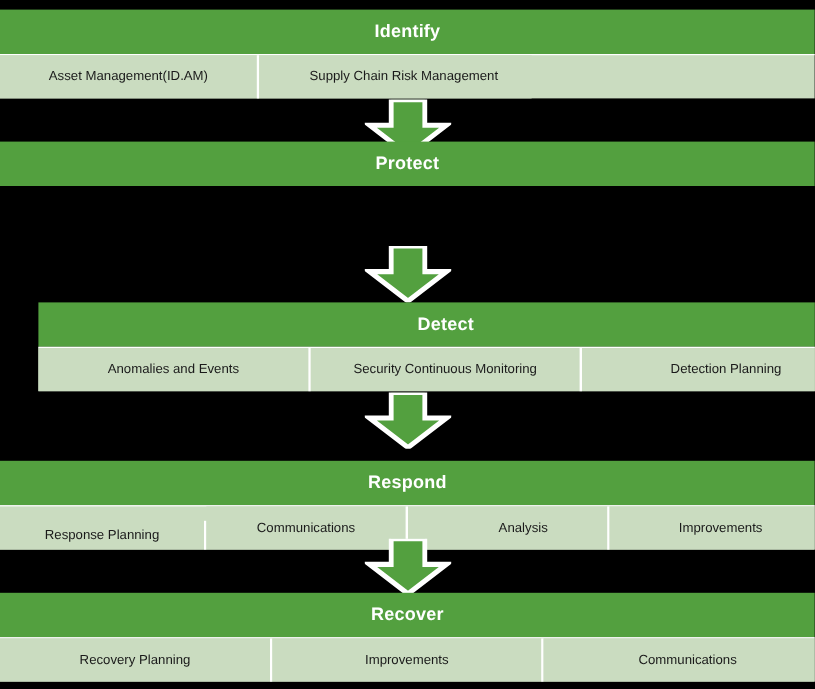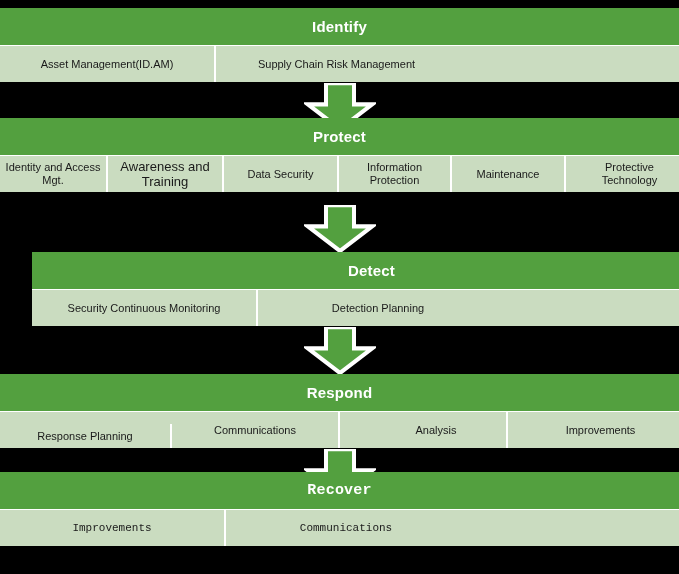--- a/index.html
+++ b/index.html
@@ -100,60 +100,54 @@
         <div class="category-cell" style="width: 227px; flex: 0 0 227px;">Supply Chain Risk Management</div>
       </div>
     </div>
     <div class="connector-arrow" style="top: 83px; height: 47px;">
       <svg viewBox="0 0 72 44" preserveAspectRatio="none" xmlns="http://www.w3.org/2000/svg" style="height: 47px;">
         <polygon points="22,0 50,0 50,20 68,20 36,43 4,20 22,20" fill="#53a03f" stroke="#ffffff" stroke-width="4" stroke-linejoin="miter"></polygon>
       </svg>
     </div>
     <div class="function-block" style="top: 118px;">
       <div class="function-header">Protect</div>
-      <div class="category-row">
-        <div class="category-cell" style="width: 108px; flex: 0 0 108px;">Identity and Access Mgt.</div>
-        <div class="category-cell is-large" style="width: 116px; flex: 0 0 116px;">Awareness and Training</div>
-        <div class="category-cell" style="width: 115px; flex: 0 0 115px;">Data Security</div>
-        <div class="category-cell" style="width: 113px; flex: 0 0 113px;">Information Protection</div>
-        <div class="category-cell" style="width: 114px; flex: 0 0 114px;">Maintenance</div>
-        <div class="category-cell" style="width: 113px; flex: 0 0 113px;">Protective Technology</div>
-      </div>
     </div>
     <div class="connector-arrow" style="top: 205px; height: 47px;">
       <svg viewBox="0 0 72 44" preserveAspectRatio="none" xmlns="http://www.w3.org/2000/svg" style="height: 47px;">
         <polygon points="22,0 50,0 50,20 68,20 36,43 4,20 22,20" fill="#53a03f" stroke="#ffffff" stroke-width="4" stroke-linejoin="miter"></polygon>
       </svg>
     </div>
     <div class="function-block" style="top: 252px; margin-left: 32px;">
       <div class="function-header">Detect</div>
       <div class="category-row">
+        <div class="category-cell" style="width: 227px; flex: 0 0 227px;">Anomalies and Events</div>
         <div class="category-cell" style="width: 226px; flex: 0 0 226px; text-align: center;">Security Continuous Monitoring</div>
         <div class="category-cell" style="width: 226px; flex: 0 0 226px;">Detection Planning</div>
       </div>
     </div>
     <div class="connector-arrow" style="top: 327px; height: 47px;">
       <svg viewBox="0 0 72 44" preserveAspectRatio="none" xmlns="http://www.w3.org/2000/svg" style="height: 47px;">
         <polygon points="22,0 50,0 50,20 68,20 36,43 4,20 22,20" fill="#53a03f" stroke="#ffffff" stroke-width="4" stroke-linejoin="miter"></polygon>
       </svg>
     </div>
-    <div class="function-block" style="top: 374px;">
+    <div class="function-block" style="top: 384px;">
       <div class="function-header">Respond</div>
       <div class="category-row">
         <div class="category-cell" style="width: 172px; flex: 0 0 172px; margin-top: 12px;">Response Planning</div>
         <div class="category-cell" style="width: 168px; flex: 0 0 168px;">Communications</div>
         <div class="category-cell" style="width: 168px; flex: 0 0 168px; padding-left: 29px;">Analysis</div>
         <div class="category-cell" style="width: 171px; flex: 0 0 171px;">Improvements</div>
       </div>
     </div>
     <div class="connector-arrow" style="top: 449px; height: 47px;">
       <svg viewBox="0 0 72 44" preserveAspectRatio="none" xmlns="http://www.w3.org/2000/svg" style="height: 47px;">
         <polygon points="22,0 50,0 50,20 68,20 36,43 4,20 22,20" fill="#53a03f" stroke="#ffffff" stroke-width="4" stroke-linejoin="miter"></polygon>
       </svg>
     </div>
-    <div class="function-block" style="top: 472px; font-family: Liberation Mono, monospace;">
+    <div class="function-block" style="top: 494px;">
       <div class="function-header">Recover</div>
       <div class="category-row">
+        <div class="category-cell" style="width: 227px; flex: 0 0 227px;">Recovery Planning</div>
         <div class="category-cell" style="width: 226px; flex: 0 0 226px;">Improvements</div>
         <div class="category-cell" style="width: 226px; flex: 0 0 226px;">Communications</div>
       </div>
     </div>
   </div>
 
 </body></html>

